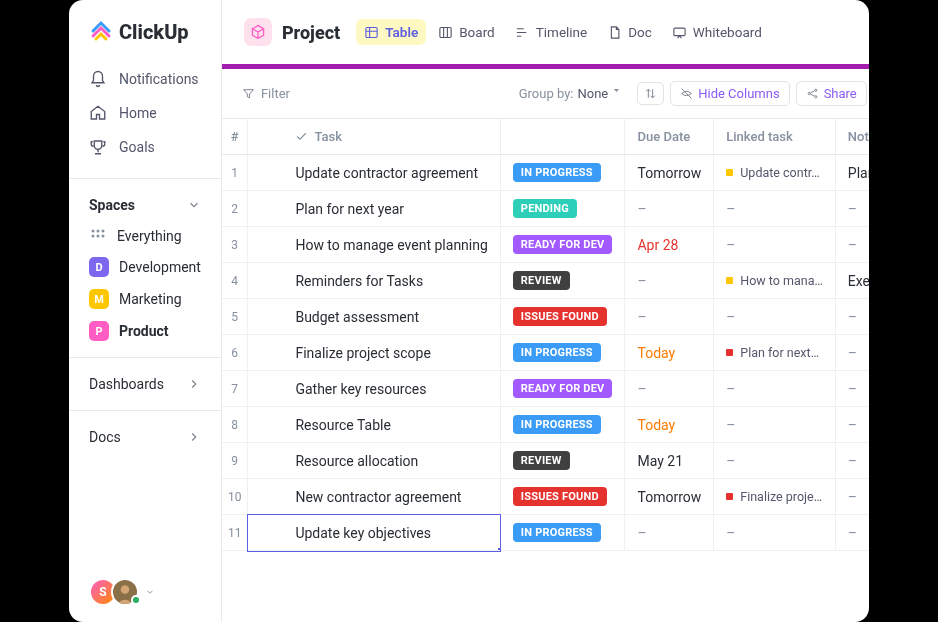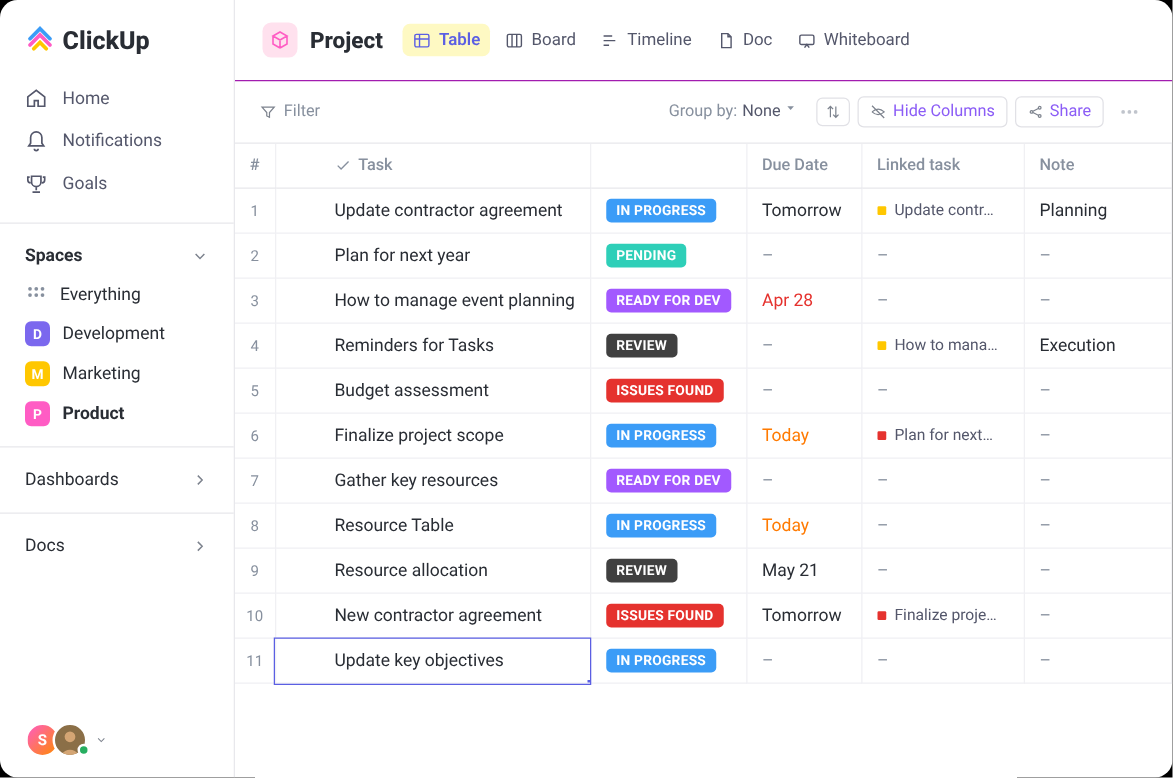--- a/index.html
+++ b/index.html
@@ -1,17 +1,17 @@
 <!DOCTYPE html>
 <html><head>
   <meta charset="utf-8">
   <style>
     * { margin: 0; padding: 0; box-sizing: border-box; font-family: -apple-system, BlinkMacSystemFont, 'Segoe UI', Roboto, sans-serif; }
     body { background: #000; display: flex; justify-content: center; align-items: center; min-height: 100vh; }
-    .app-window { width: 938px; height: 622px; background: #fff; border-radius: 14px; display: flex; overflow: hidden; }
+    .app-window { width: 800px; height: 622px; background: #fff; border-radius: 14px; display: flex; overflow: hidden; }
     
     .sidebar { width: 188px; border-right: 1px solid #e8e8ec; display: flex; flex-direction: column; }
     .logo-area { padding: 20px 20px 14px; display: flex; align-items: center; gap: 6px; }
     .logo-icon { width: 24px; height: 24px; }
     .logo-text { font-size: 20px; font-weight: 800; color: #292d34; }
     
     .nav-section { padding: 4px 12px; }
     .nav-item { display: flex; align-items: center; gap: 12px; padding: 8px 8px; border-radius: 6px; cursor: pointer; color: #54576b; font-size: 14px; }
     .nav-icon { width: 18px; height: 18px; stroke: #54576b; fill: none; stroke-width: 1.8; flex-shrink: 0; }
     
@@ -28,21 +28,21 @@
     
     .sidebar-footer { margin-top: auto; padding: 16px 20px; display: flex; align-items: center; gap: -4px; }
     .avatar { width: 28px; height: 28px; border-radius: 50%; border: 2px solid #fff; }
     .avatar-s { background: linear-gradient(135deg, #ff5cc4, #ff8a00); display: flex; align-items: center; justify-content: center; font-size: 12px; font-weight: 700; color: #fff; }
     .avatar-img { background: #8b6f47; margin-left: -6px; overflow: hidden; }
     .status-dot { width: 10px; height: 10px; background: #27ae60; border: 2px solid #fff; border-radius: 50%; margin-left: -8px; margin-top: 16px; }
     .footer-chev { width: 10px; stroke: #7c828d; fill: none; stroke-width: 2; margin-left: 4px; }
     
     .main { flex: 1; display: flex; flex-direction: column; }
     
-    .topbar { display: flex; align-items: center; gap: 6px; padding: 18px 22px; border-bottom: 1px solid #a21caf; }
+    .topbar { display: flex; align-items: center; gap: 6px; padding: 18px 22px; border-bottom: 5px solid #a21caf; }
     .space-big-badge { width: 28px; height: 28px; border-radius: 7px; background: #ffe1ee; display: flex; align-items: center; justify-content: center; }
     .project-title { font-size: 18px; font-weight: 800; color: #292d34; margin-right: 10px; margin-left: 4px; }
     .view-tab { display: flex; align-items: center; gap: 6px; padding: 5px 8px; border-radius: 6px; font-size: 13.5px; color: #54576b; cursor: pointer; }
     .view-tab.active { background: #fef9c3; color: #5b5fe3; font-weight: 600; }
     .view-icon { width: 15px; height: 15px; stroke: currentColor; fill: none; stroke-width: 1.8; }
     
     .toolbar { display: flex; align-items: center; padding: 12px 20px; border-bottom: 1px solid #e8e8ec; font-size: 13px; color: #87909e; }
     .filter-btn { display: flex; align-items: center; gap: 6px; cursor: pointer; }
     .spacer { flex: 1; }
     .group-by { display: flex; align-items: flex-start; gap: 4px; cursor: pointer; margin-right: 10px; }
@@ -92,29 +92,29 @@
         <path d="M4 16 L12 8 L20 16" stroke="#ff5cc4" stroke-width="3" fill="none" stroke-linecap="round"></path>
         <path d="M4 11 L12 3 L20 11" stroke="#3b9cf7" stroke-width="3" fill="none" stroke-linecap="round"></path>
         <path d="M7 19 L12 14 L17 19" stroke="#ffc700" stroke-width="3" fill="none" stroke-linecap="round"></path>
       </svg>
       <span class="logo-text">ClickUp</span>
     </div>
 
     <div class="nav-section">
       <div class="nav-item">
         <svg class="nav-icon" viewBox="0 0 24 24">
-            <path d="M3 10 L12 3 L21 10 V20 H14 V14 H10 V20 H3 Z"></path>
-          </svg>
-        <span>Home</span>
+            <path d="M6 8 A6 6 0 0 1 18 8 V14 L20 17 H4 L6 14 Z M10 20 A2 2 0 0 0 14 20"></path>
+          </svg>
+        <span>Notifications</span>
       </div>
       <div class="nav-item">
         <svg class="nav-icon" viewBox="0 0 24 24">
-            <path d="M6 8 A6 6 0 0 1 18 8 V14 L20 17 H4 L6 14 Z M10 20 A2 2 0 0 0 14 20"></path>
-          </svg>
-        <span>Notifications</span>
+            <path d="M3 10 L12 3 L21 10 V20 H14 V14 H10 V20 H3 Z"></path>
+          </svg>
+        <span>Home</span>
       </div>
       <div class="nav-item">
         <svg class="nav-icon" viewBox="0 0 24 24">
             <path d="M7 4 H17 V10 A5 5 0 0 1 7 10 Z M12 15 V19 M8 21 H16 M5 5 H3 V8 A3 3 0 0 0 6 11 M19 5 H21 V8 A3 3 0 0 1 18 11"></path>
           </svg>
         <span>Goals</span>
       </div>
     </div>
 
     <div class="divider"></div>

